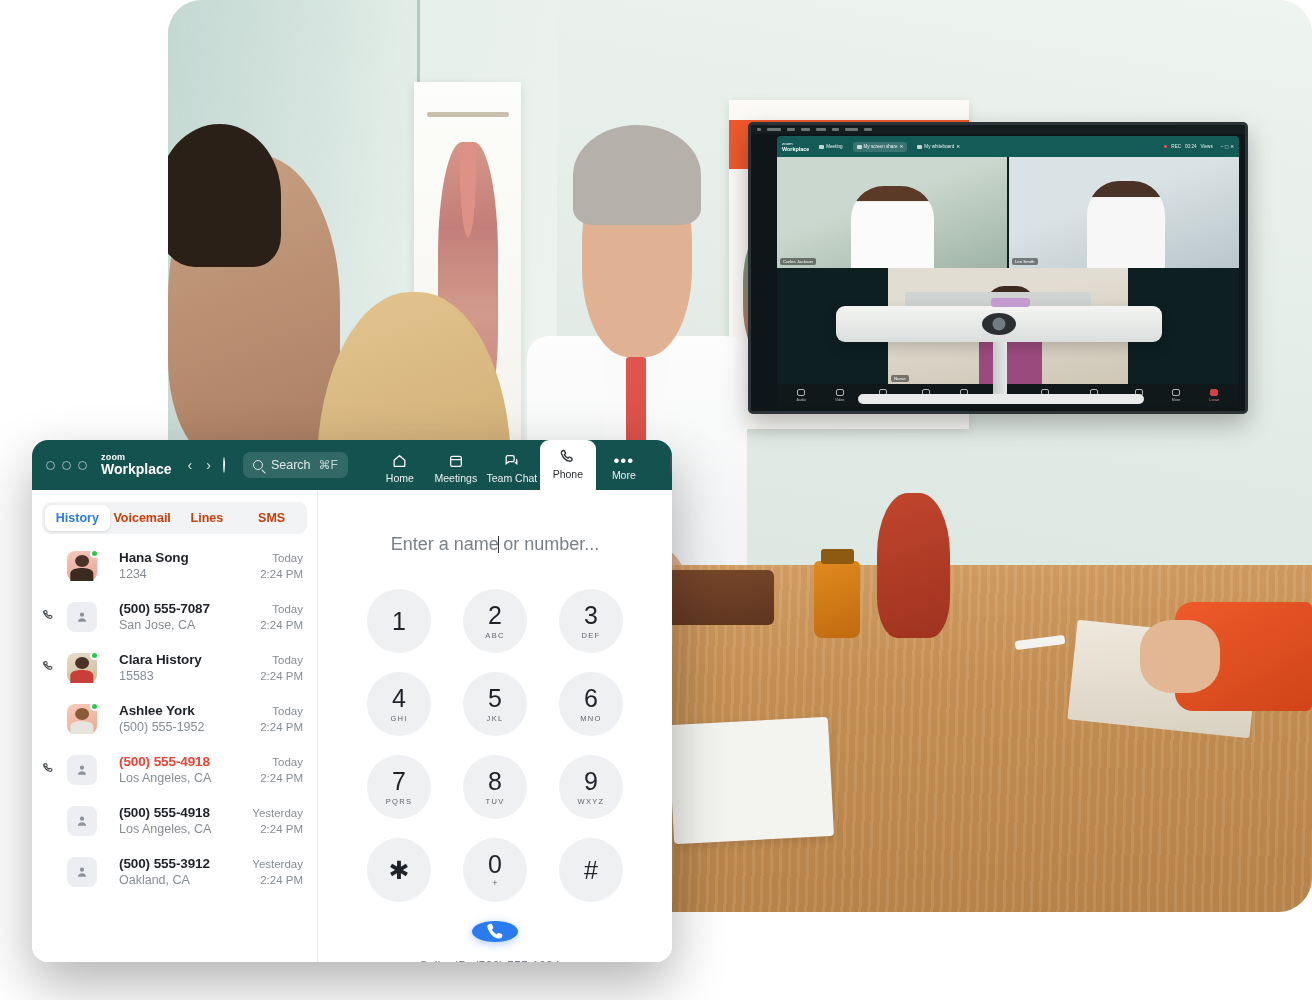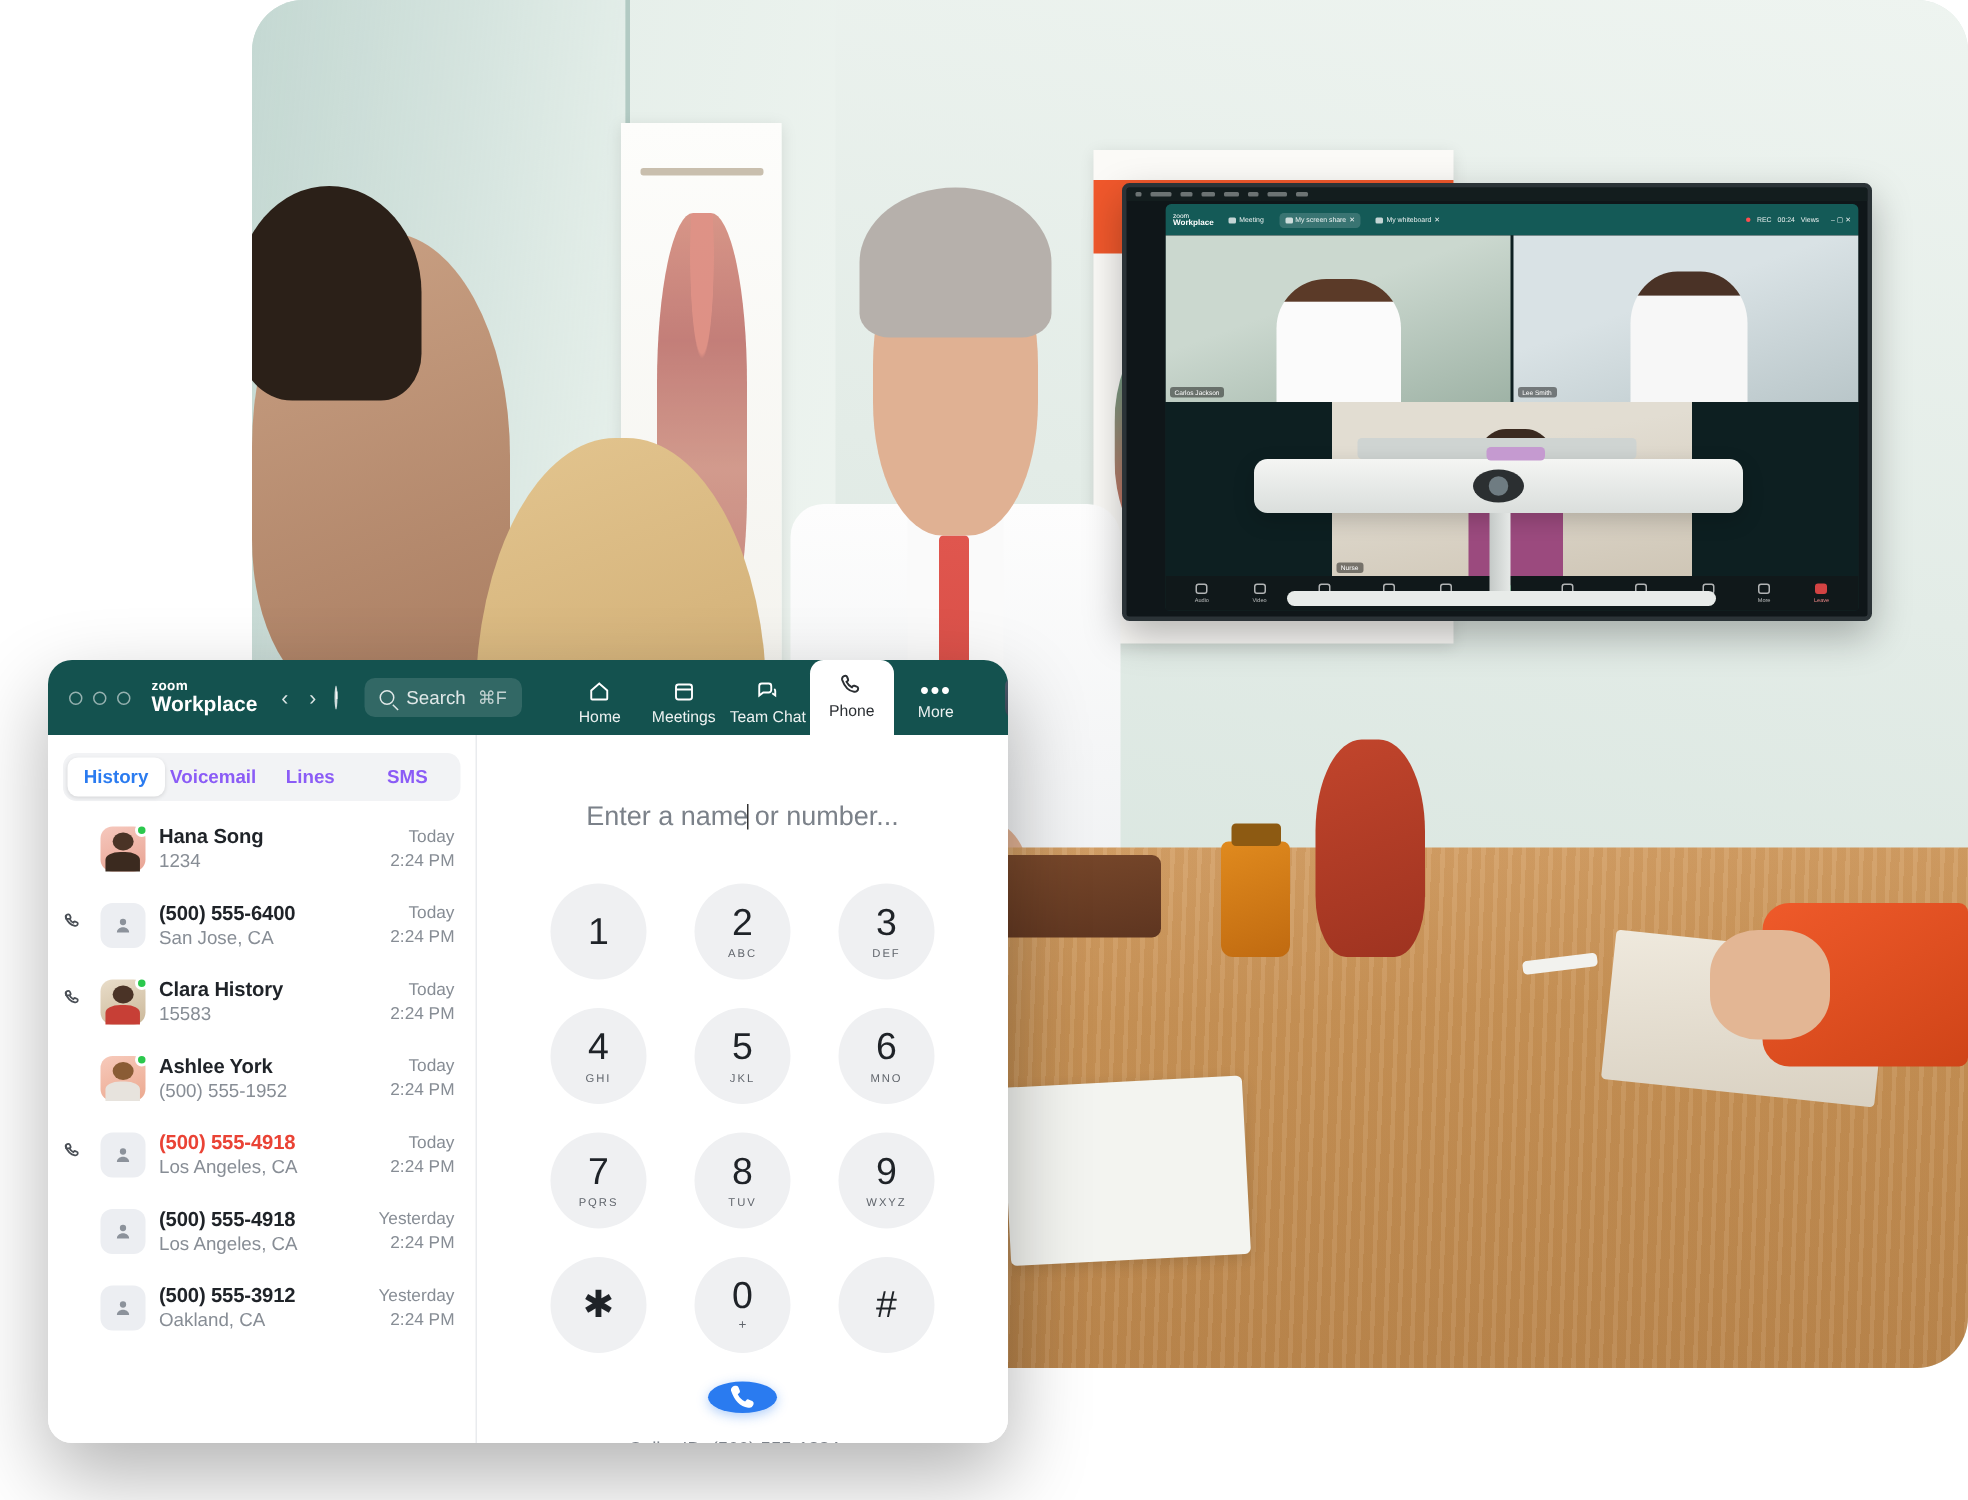--- a/index.html
+++ b/index.html
@@ -208,21 +208,21 @@
   .avatar::after { content:""; position:absolute; left:50%; bottom:6%;
     transform:translateX(-50%); width:74%; height:40%; border-radius:40% 40% 0 0; background:#e8eef2; }
 
   .app-body { display:flex; height:472px; }
 
   .side { width:286px; border-right:1px solid #e9ebee; background:#fff;
     display:flex; flex-direction:column; }
   .segmented { margin:12px 10px 6px; background:#f2f3f5; border-radius:9px;
     display:flex; padding:3px; }
   .seg { flex:1; text-align:center; font-size:12.5px; padding:6px 0;
-    border-radius:7px; color:#8b5cf6; font-weight:600; }
+    border-radius:7px; color:#c2410c; font-weight:600; }
   .seg.active { background:#fff; color:#2a7bf0; box-shadow:0 1px 3px rgba(0,0,0,.12); }
   .filter { text-align:center; font-size:13px; color:#7b8189; padding:10px 0 8px; }
   .filter .cv { font-size:10px; margin-left:3px; }
 
   .list { overflow:hidden; flex:1; }
   .row { display:flex; align-items:center; gap:9px; padding:10px 14px 10px 10px; }
   .dir { width:16px; flex:none; color:#4a4f56; }
   .av { width:30px; height:30px; border-radius:8px; position:relative; flex:none; }
   .av.generic { background:#eceef2; display:flex; align-items:center; justify-content:center; }
   .av.p1 { background:linear-gradient(160deg,#f6c8bd,#e8a393); }
@@ -230,21 +230,21 @@
   .av.p3 { background:linear-gradient(160deg,#f7cabb,#eba88f); }
   .av .ph-head { position:absolute; left:50%; top:16%; transform:translateX(-50%);
     width:46%; height:40%; border-radius:50%; background:#4a3326; }
   .av .ph-body { position:absolute; left:50%; bottom:0; transform:translateX(-50%);
     width:78%; height:42%; border-radius:42% 42% 0 0; background:#3b2a1f; }
   .av.p2 .ph-body { background:#c73f36; }
   .av.p3 .ph-head { background:#8a5c35; }
   .av.p3 .ph-body { background:#e7e3dd; }
   .dot { position:absolute; right:-2px; top:-2px; width:9px; height:9px;
     border-radius:50%; background:#2bc84d; border:2px solid #fff; }
-  .rmid { flex:1; min-width:0; }
+  .rmid { flex:1; min-width:0;margin-left:13px; }
   .rname { font-size:13.5px; font-weight:700; color:#1f2328; letter-spacing:-.1px; }
   .rname.missed { color:#ea4335; }
   .rsub { font-size:12.5px; color:#878d95; margin-top:2px; }
   .rright { text-align:right; flex:none; }
   .rday { font-size:11.5px; color:#878d95; }
   .rtime { font-size:11.5px; color:#878d95; margin-top:4px; }
 
   .dial { flex:1; display:flex; flex-direction:column; align-items:center;
     padding-top:44px; background:#fff; }
   .dial-entry { font-size:18px; color:#7b8189; position:relative; }
@@ -524,21 +524,21 @@
                   <path d="M3.5 9.5V6m0 3.5H7"></path>
                 </svg>
             </span>
             <span class="av generic">
               <svg width="14" height="14" viewBox="0 0 24 24" fill="#8c929b">
                   <circle cx="12" cy="8" r="3.6"></circle>
                   <path d="M5 20c0-3.6 3.2-6 7-6s7 2.4 7 6z"></path>
                 </svg>
             </span>
             <span class="rmid">
-              <span class="rname" style="display:block">(500) 555-6400</span>
+              <span class="rname" style="display:block">(500) 555-7087</span>
               <span class="rsub" style="display:block">San Jose, CA</span>
             </span>
             <span class="rright">
               <span class="rday" style="display:block">Today</span>
               <span class="rtime" style="display:block">2:24 PM</span>
             </span>
           </div>
 
           <div class="row">
             <span class="dir">

